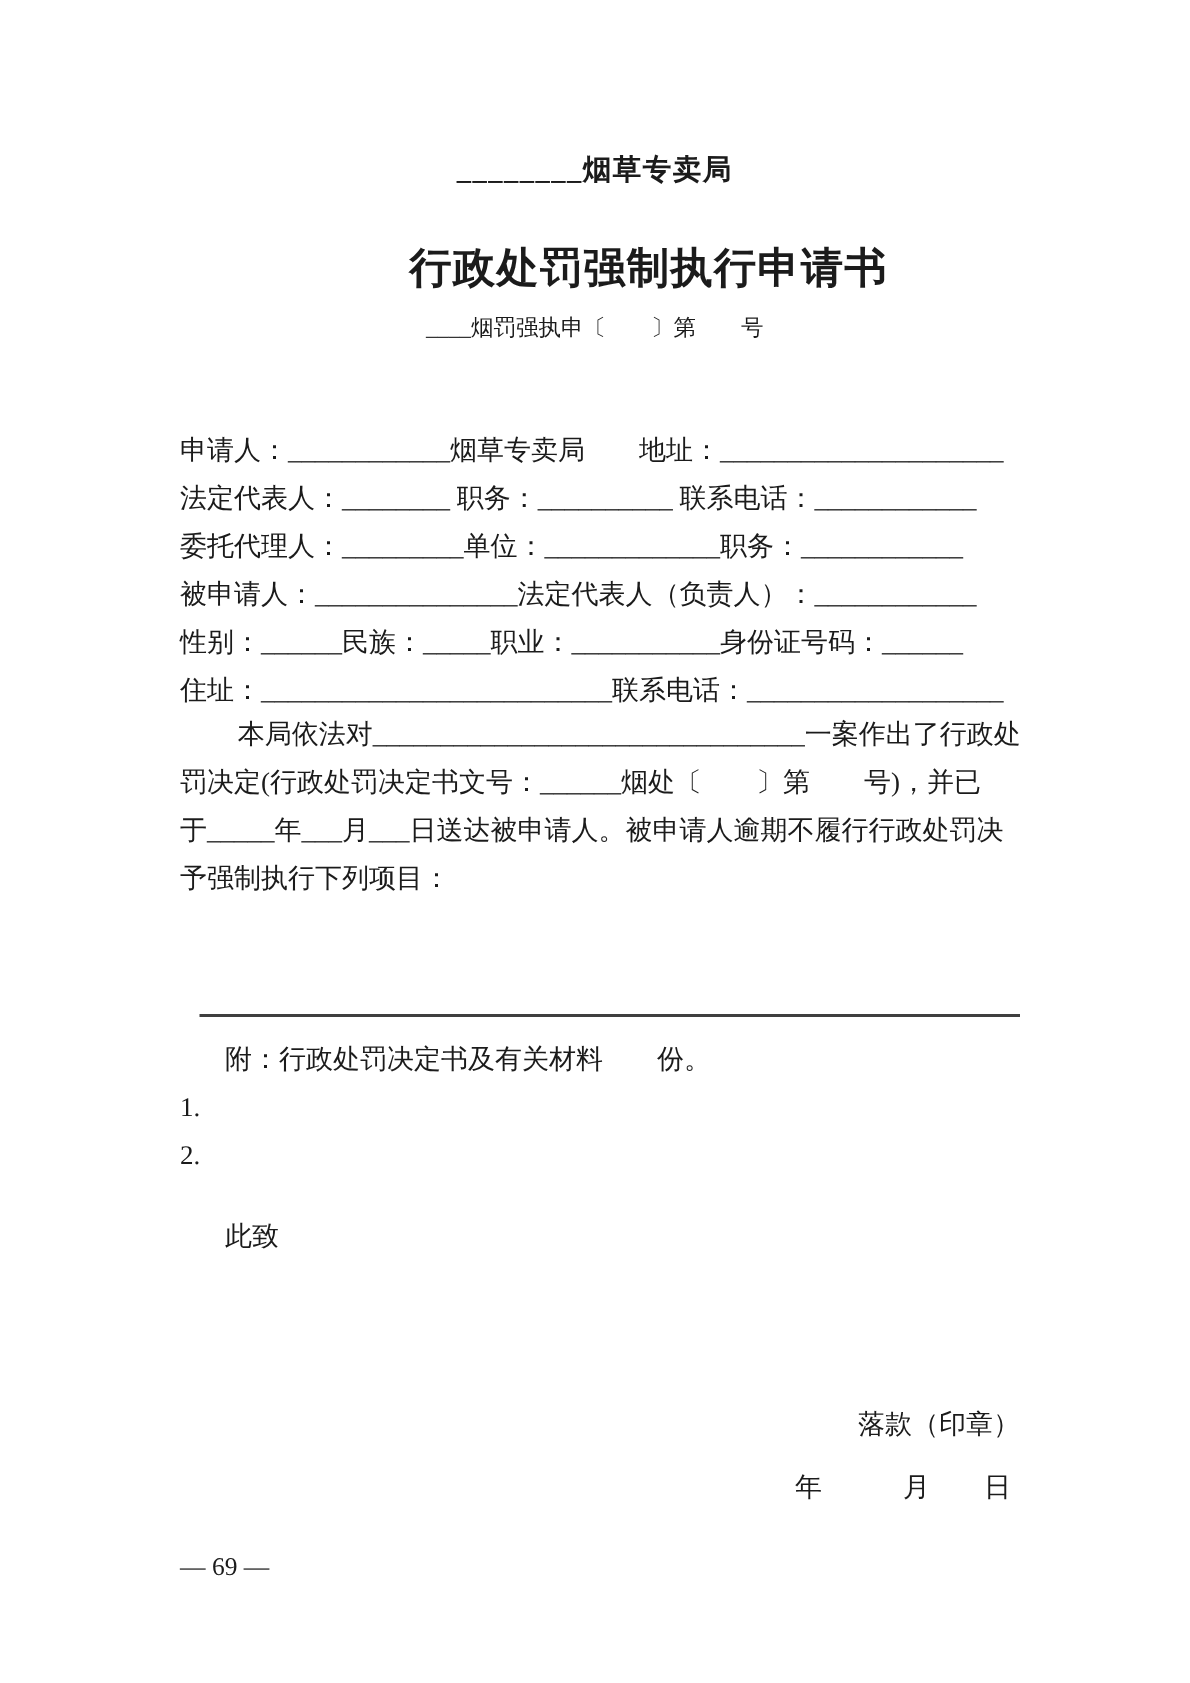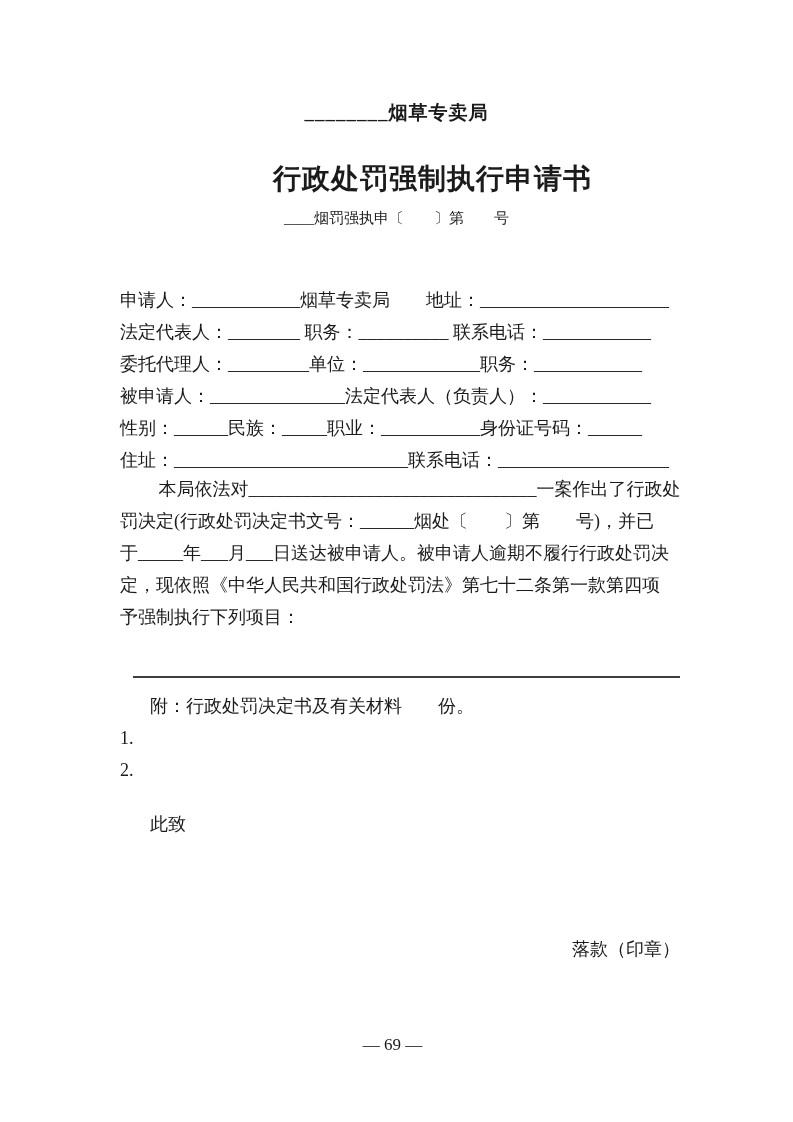--- a/index.html
+++ b/index.html
@@ -83,21 +83,21 @@
     text-align: right;
     white-space: pre;
   }
   .page-number {
     position: absolute;
     left: 120px;
     width: 545px;
     top: 1033px;
     font-size: 17px;
     line-height: 24px;
-    text-align: center;
+    text-align: left;
     white-space: pre;
   }
 </style>
 </head>
 <body>
 
 <div class="page">
 
   <div class="center doc-title">________烟草专卖局</div>
 
@@ -111,34 +111,34 @@
     <div class="line">委托代理人：_________单位：_____________职务：____________</div>
     <div class="line">被申请人：_______________法定代表人（负责人）：____________</div>
     <div class="line">性别：______民族：_____职业：___________身份证号码：______</div>
     <div class="line">住址：__________________________联系电话：___________________</div>
   </div>
 
   <div class="block para-block">
     <div class="line first-indent">本局依法对________________________________一案作出了行政处</div>
     <div class="line">罚决定(行政处罚决定书文号：______烟处〔　　〕第　　号)，并已</div>
     <div class="line">于_____年___月___日送达被申请人。被申请人逾期不履行行政处罚决</div>
-    <div class="line">定，现依照《中华人民共和国行政处罚法》第七十二条第一款第四项</div>
     <div class="line">予强制执行下列项目：</div>
   </div>
 
   <div class="divider"></div>
 
   <div class="block attach-block">
     <div class="line small-indent">附：行政处罚决定书及有关材料　　份。</div>
     <div class="line">1.</div>
     <div class="line">2.</div>
   </div>
 
   <div class="block closing-block">
     <div class="line small-indent">此致</div>
   </div>
 
   <div class="sig-seal">落款（印章）</div>
 
+  <div class="sig-date">年　　　月　　日</div>
 
   <div class="page-number">— 69 —</div>
 
 </div>
 
 </body></html>

